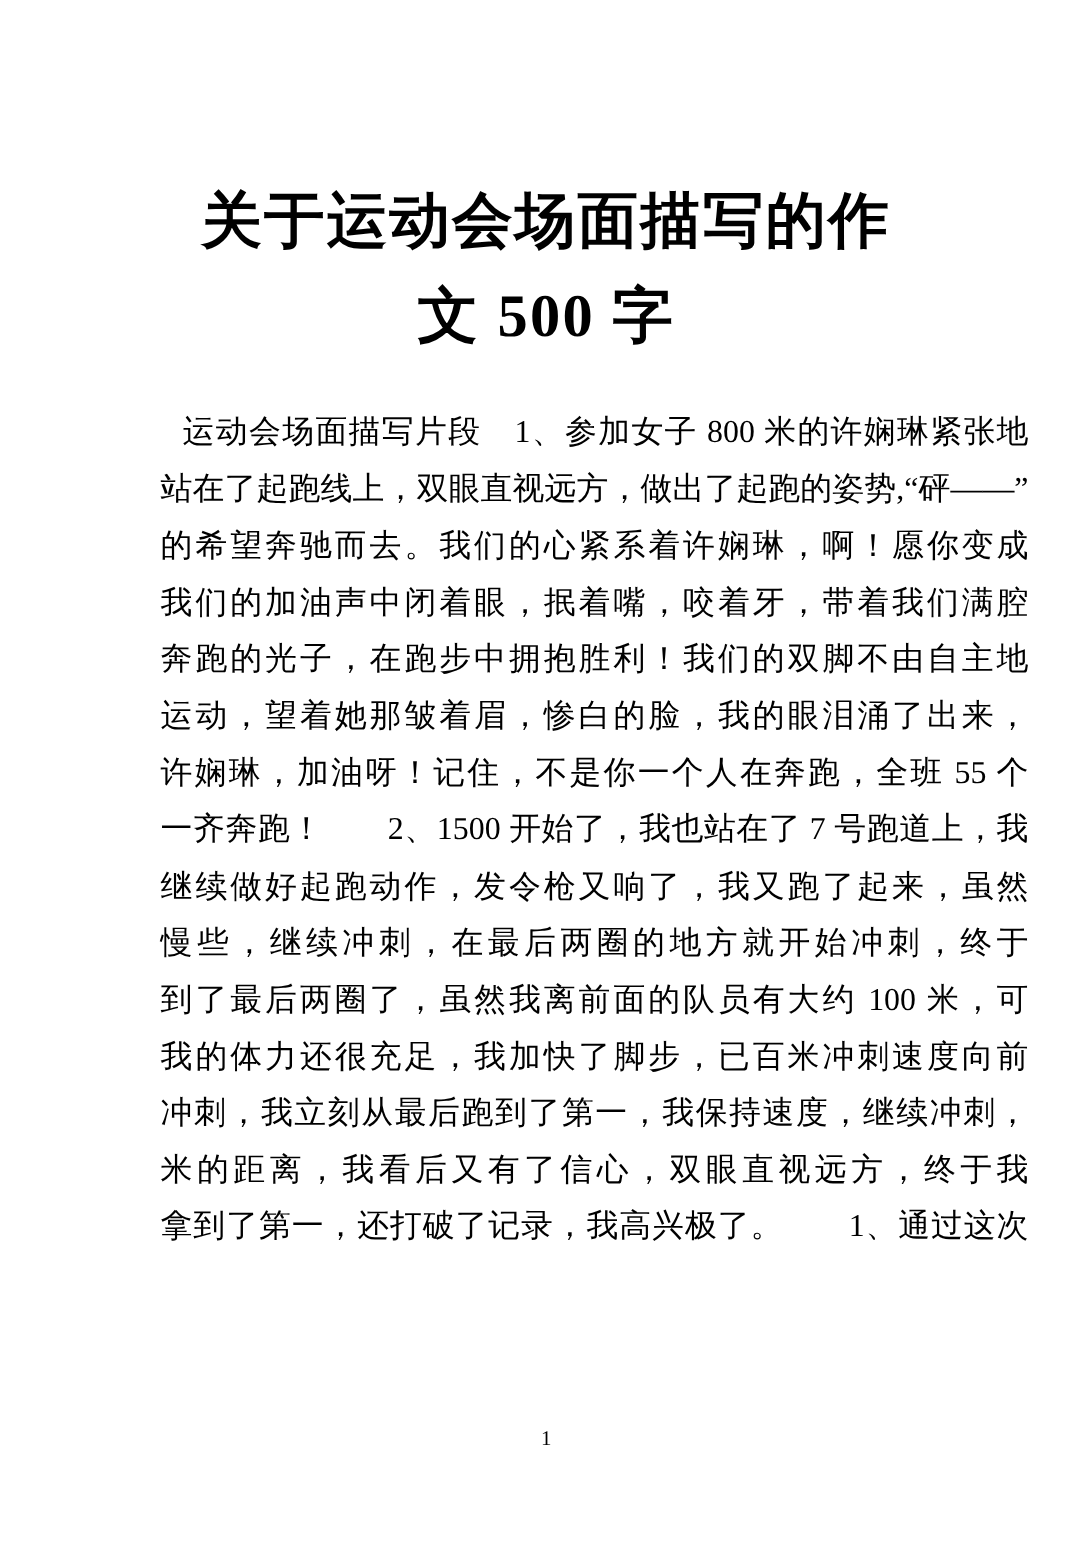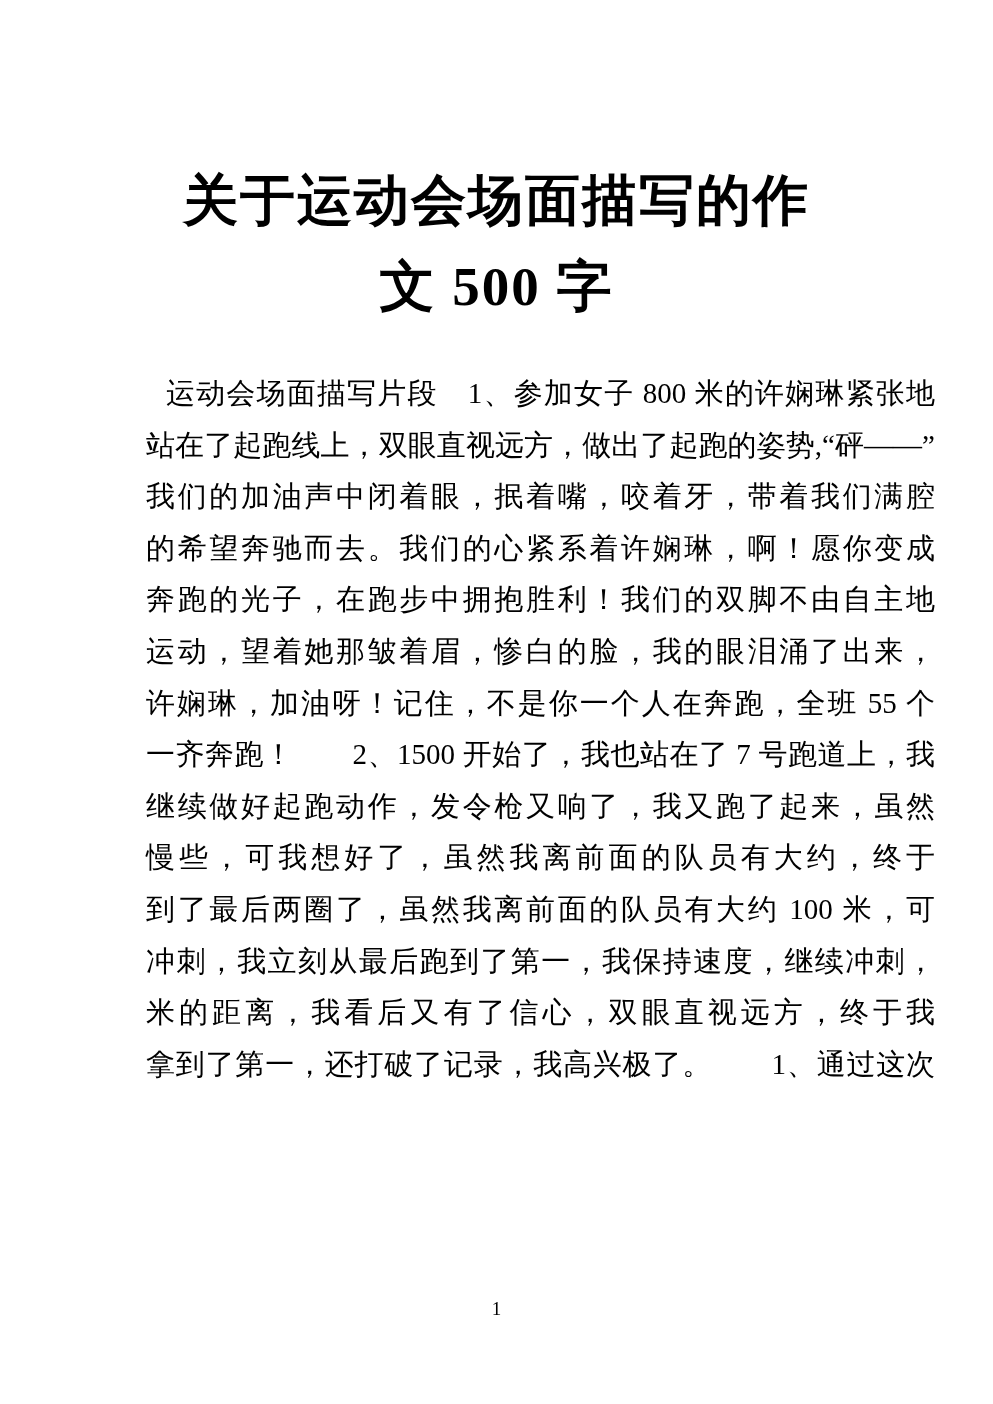--- a/index.html
+++ b/index.html
@@ -55,29 +55,30 @@
 <div class="page">
 
   <div class="doc-title">
     <div>关于运动会场面描写的作</div>
     <div>文 500 字</div>
   </div>
 
   <div class="doc-body">
     <div class="body-line indent-first">运动会场面描写片段　1、参加女子 800 米的许娴琳紧张地</div>
     <div class="body-line">站在了起跑线上，双眼直视远方，做出了起跑的姿势,“砰——”</div>
+    <div class="body-line">的希望奔驰而去。我们的心紧系着许娴琳，啊！愿你变成</div>
     <div class="body-line">我们的加油声中闭着眼，抿着嘴，咬着牙，带着我们满腔</div>
-    <div class="body-line">的希望奔驰而去。我们的心紧系着许娴琳，啊！愿你变成</div>
     <div class="body-line">奔跑的光子，在跑步中拥抱胜利！我们的双脚不由自主地</div>
     <div class="body-line">运动，望着她那皱着眉，惨白的脸，我的眼泪涌了出来，</div>
     <div class="body-line">许娴琳，加油呀！记住，不是你一个人在奔跑，全班 55 个</div>
     <div class="body-line">一齐奔跑！　　2、1500 开始了，我也站在了 7 号跑道上，我</div>
     <div class="body-line">继续做好起跑动作，发令枪又响了，我又跑了起来，虽然</div>
-    <div class="body-line">慢些，可我想好了，虽然我离前面的队员有大约，终于</div>
+    <div class="body-line">慢些，继续冲刺，在最后两圈的地方就开始冲刺，终于</div>
     <div class="body-line">到了最后两圈了，虽然我离前面的队员有大约 100 米，可</div>
+    <div class="body-line">我的体力还很充足，我加快了脚步，已百米冲刺速度向前</div>
     <div class="body-line">冲刺，我立刻从最后跑到了第一，我保持速度，继续冲刺，</div>
     <div class="body-line">米的距离，我看后又有了信心，双眼直视远方，终于我</div>
     <div class="body-line">拿到了第一，还打破了记录，我高兴极了。　　1、通过这次</div>
   </div>
 
   <div class="page-footer">1</div>
 
 </div>
 
 </body></html>

